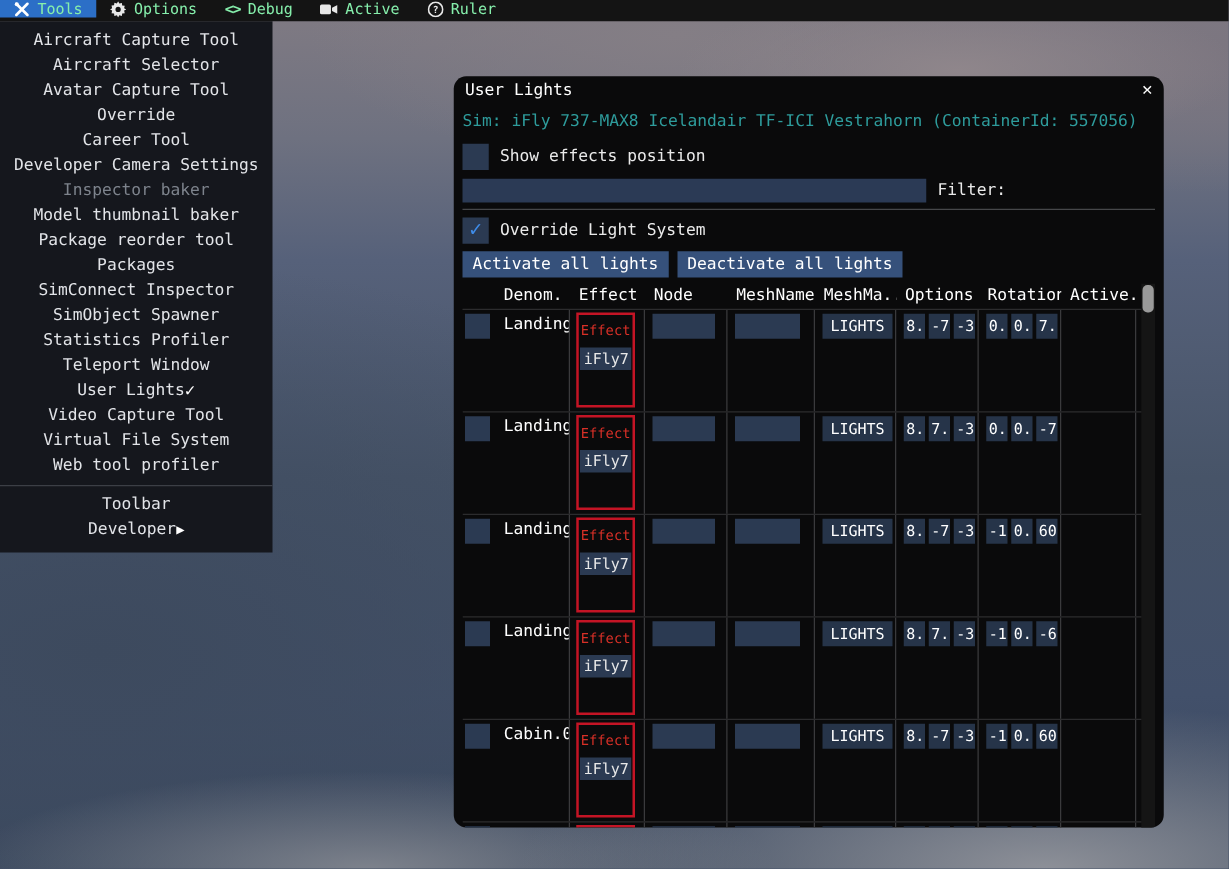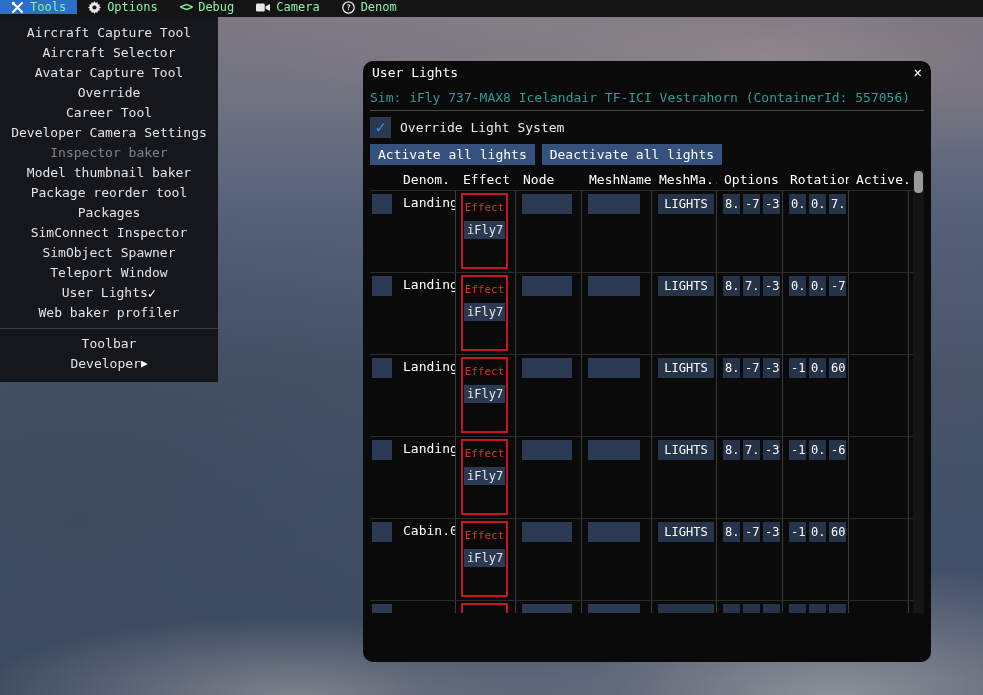--- a/index.html
+++ b/index.html
@@ -146,30 +146,30 @@
       </span>
       <span>Debug</span>
     </div>
     <div class="menubar-item">
       <span class="mb-icon">
         <svg width="14" height="11" viewBox="0 0 16 12">
           <rect x="0" y="1.5" width="10" height="9" rx="1.5" fill="#e8e8e8"></rect>
           <path d="M11 4.5 L16 2 V10 L11 7.5 Z" fill="#e8e8e8"></path>
         </svg>
       </span>
-      <span>Camera</span>
+      <span>Active</span>
     </div>
     <div class="menubar-item">
       <span class="mb-icon">
         <svg width="13" height="13" viewBox="0 0 16 16">
           <circle cx="8" cy="8" r="7" fill="none" stroke="#e8e8e8" stroke-width="1.6"></circle>
           <text x="8" y="11.5" text-anchor="middle" font-size="9.5" fill="#e8e8e8" font-family="monospace" font-weight="bold">?</text>
         </svg>
       </span>
-      <span>Denom</span>
+      <span>Ruler</span>
     </div>
   </div>
 
 <div class="dropdown">
     <div class="dd-item">
       <span>Aircraft Capture Tool</span>
     </div>
     <div class="dd-item">
       <span>Aircraft Selector</span>
     </div>
@@ -197,48 +197,65 @@
     <div class="dd-item">
       <span>Packages</span>
     </div>
     <div class="dd-item">
       <span>SimConnect Inspector</span>
     </div>
     <div class="dd-item">
       <span>SimObject Spawner</span>
     </div>
     <div class="dd-item">
+      <span>Statistics Profiler</span>
+    </div>
+    <div class="dd-item">
       <span>Teleport Window</span>
     </div>
     <div class="dd-item">
       <span>User Lights</span>
       <span class="dd-mark">✓</span>
     </div>
     <div class="dd-item">
-      <span>Web baker profiler</span>
+      <span>Video Capture Tool</span>
+    </div>
+    <div class="dd-item">
+      <span>Virtual File System</span>
+    </div>
+    <div class="dd-item">
+      <span>Web tool profiler</span>
     </div>
     <div class="dd-sep"></div>
     <div class="dd-item">
       <span>Toolbar</span>
     </div>
     <div class="dd-item">
       <span>Developer</span>
       <span class="dd-mark" style="font-size: 11px;">▶</span>
     </div>
   </div>
 
 <div class="window">
   <div class="titlebar">
     <span>User Lights</span>
     <span class="close-x">✕</span>
   </div>
   <div class="win-body">
     <div class="sim-line" style="color:#2e9c9c;">Sim: iFly 737-MAX8 Icelandair TF-ICI Vestrahorn (ContainerId: 557056)</div>
 
-
+    <div class="chk-row">
+      <span class="checkbox"></span>
+      <span>Show effects position</span>
+    </div>
+
+    <div class="filter-row">
+      <input class="filter-input" type="text" value="" style="">
+      <span class="filter-label">Filter:</span>
+    </div>
     <div class="hrule"></div>
 
     <div class="chk-row" style="margin-top:5px;">
       <span class="checkbox">
           <span class="tick">✓</span>
         </span>
       <span>Override Light System</span>
     </div>
 
     <div class="btn-row">

